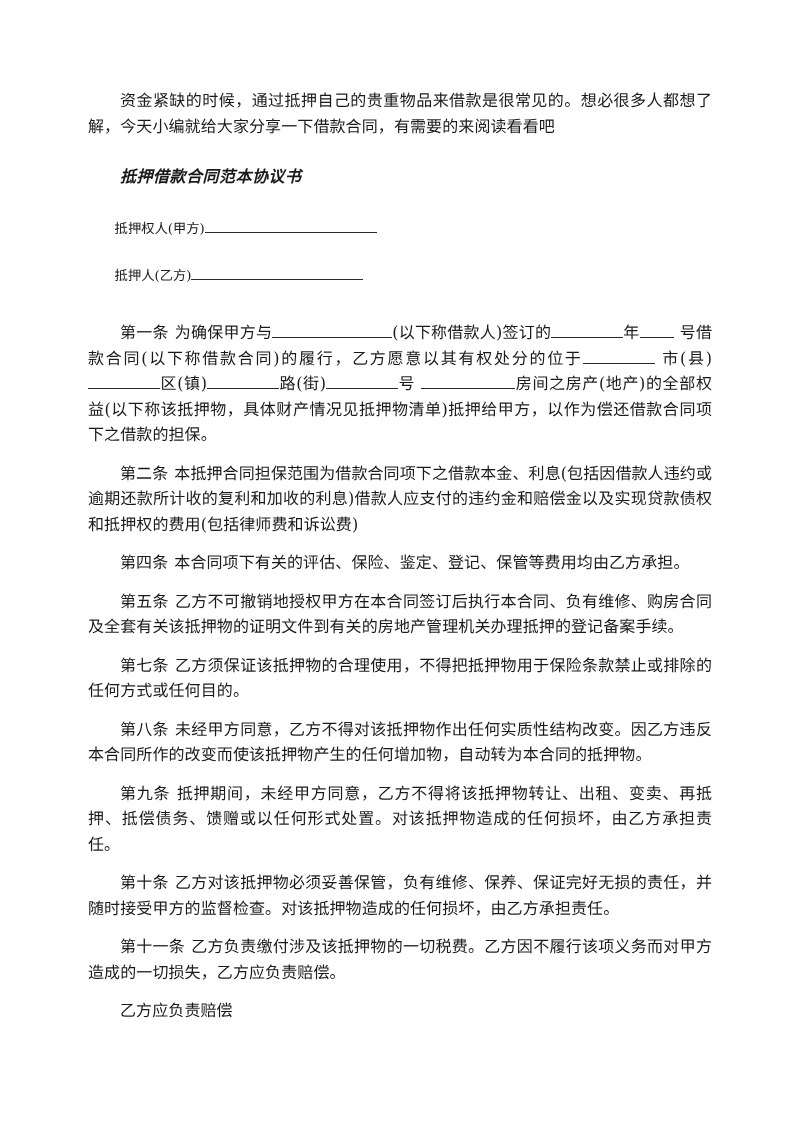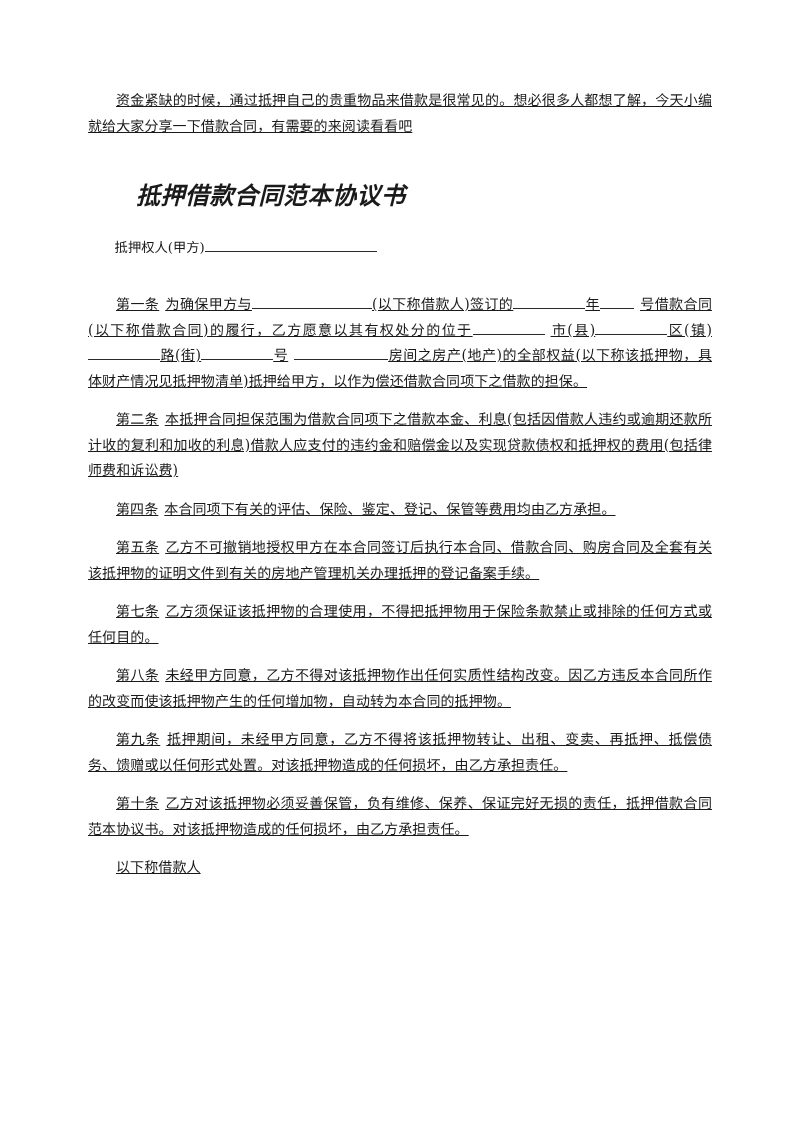--- a/index.html
+++ b/index.html
@@ -21,36 +21,35 @@
     box-sizing: border-box;
     overflow: hidden;
   }
   .content {
     position: absolute;
     left: 88px;
     top: 88px;
     width: 624px;
   }
   .para {
-    font-size: 14px;
+    font-size: 16px;
     line-height: 25.5px;
     text-align: justify;
     text-justify: inter-ideograph;
     margin: 0 0 13px 0;
     text-indent: 2em;
     letter-spacing: 0.1px;
     word-break: break-all;
-    text-decoration: underline;
   }
   .doc-title {
-    font-size: 24px;
+    font-size: 16px;
     font-weight: bold;
     font-style: italic;
     line-height: 30px;
-    margin: 42px 0 24px 0;
+    margin: 23px 0 24px 0;
     text-indent: 2em;
     letter-spacing: 0.5px;
     font-family: "DejaVu Sans", "Liberation Sans", sans-serif;
   }
   .party-line {
     font-size: 13.3px;
     line-height: 25px;
     margin: 0 0 22px 0;
     text-indent: 2em;
     white-space: nowrap;
@@ -76,54 +75,60 @@
   <div class="content">
 
     <p class="para">资金紧缺的时候，通过抵押自己的贵重物品来借款是很常见的。想必很多人都想了解，今天小编就给大家分享一下借款合同，有需要的来阅读看看吧</p>
 
     <h1 class="doc-title">抵押借款合同范本协议书</h1>
 
     <p class="party-line">
       <span>抵押权人(甲方)</span><span class="blank blank-party"></span>
     </p>
 
+    <p class="party-line">
+      <span>抵押人(乙方)</span><span class="blank blank-party"></span>
+    </p>
 
     <div class="spacer-sm"></div>
 
     <p class="para">
       <span>第一条</span><span class="gap"></span><span>为确保甲方与</span><span class="blank blank-xl"></span><span>(以下称借款人)签订的</span><span class="blank blank-m"></span><span>年</span><span class="blank blank-xs"></span><span class="gap"></span><span>号借款合同(以下称借款合同)的履行，乙方愿意以其有权处分的位于</span><span class="blank blank-m"></span><span class="gap"></span><span>市(县)</span><span class="blank blank-m"></span><span>区(镇)</span><span class="blank blank-m"></span><span>路(街)</span><span class="blank blank-m"></span><span>号</span><span class="gap"></span><span class="blank blank-l"></span><span>房间之房产(地产)的全部权益(以下称该抵押物，具体财产情况见抵押物清单)抵押给甲方，以作为偿还借款合同项下之借款的担保。</span>
     </p>
 
     <p class="para">
       <span>第二条</span><span class="gap"></span><span>本抵押合同担保范围为借款合同项下之借款本金、利息(包括因借款人违约或逾期还款所计收的复利和加收的利息)借款人应支付的违约金和赔偿金以及实现贷款债权和抵押权的费用(包括律师费和诉讼费)</span>
     </p>
 
 
     <p class="para">
       <span>第四条</span><span class="gap"></span><span>本合同项下有关的评估、保险、鉴定、登记、保管等费用均由乙方承担。</span>
     </p>
 
     <p class="para">
-      <span>第五条</span><span class="gap"></span><span>乙方不可撤销地授权甲方在本合同签订后执行本合同、借款合同、购房合同及全套有关该抵押物的证明文件到有关的房地产管理机关办理抵押的登记备案手续。</span>
+      <span>第五条</span><span class="gap"></span><span>乙方不可撤销地授权甲方在本合同签订后执行本合同、负有维修、购房合同及全套有关该抵押物的证明文件到有关的房地产管理机关办理抵押的登记备案手续。</span>
     </p>
 
 
     <p class="para">
       <span>第七条</span><span class="gap"></span><span>乙方须保证该抵押物的合理使用，不得把抵押物用于保险条款禁止或排除的任何方式或任何目的。</span>
     </p>
 
     <p class="para">
       <span>第八条</span><span class="gap"></span><span>未经甲方同意，乙方不得对该抵押物作出任何实质性结构改变。因乙方违反本合同所作的改变而使该抵押物产生的任何增加物，自动转为本合同的抵押物。</span>
     </p>
 
     <p class="para">
       <span>第九条</span><span class="gap"></span><span>抵押期间，未经甲方同意，乙方不得将该抵押物转让、出租、变卖、再抵押、抵偿债务、馈赠或以任何形式处置。对该抵押物造成的任何损坏，由乙方承担责任。</span>
     </p>
 
     <p class="para">
-      <span>第十条</span><span class="gap"></span><span>乙方对该抵押物必须妥善保管，负有维修、保养、保证完好无损的责任，抵押借款合同范本协议书。对该抵押物造成的任何损坏，由乙方承担责任。</span>
+      <span>第十条</span><span class="gap"></span><span>乙方对该抵押物必须妥善保管，负有维修、保养、保证完好无损的责任，并随时接受甲方的监督检查。对该抵押物造成的任何损坏，由乙方承担责任。</span>
     </p>
 
+    <p class="para">
+      <span>第十一条</span><span class="gap"></span><span>乙方负责缴付涉及该抵押物的一切税费。乙方因不履行该项义务而对甲方造成的一切损失，乙方应负责赔偿。</span>
+    </p>
 
-    <p class="para">以下称借款人</p>
+    <p class="para">乙方应负责赔偿</p>
 
   </div>
 </div>
 
 </body></html>

